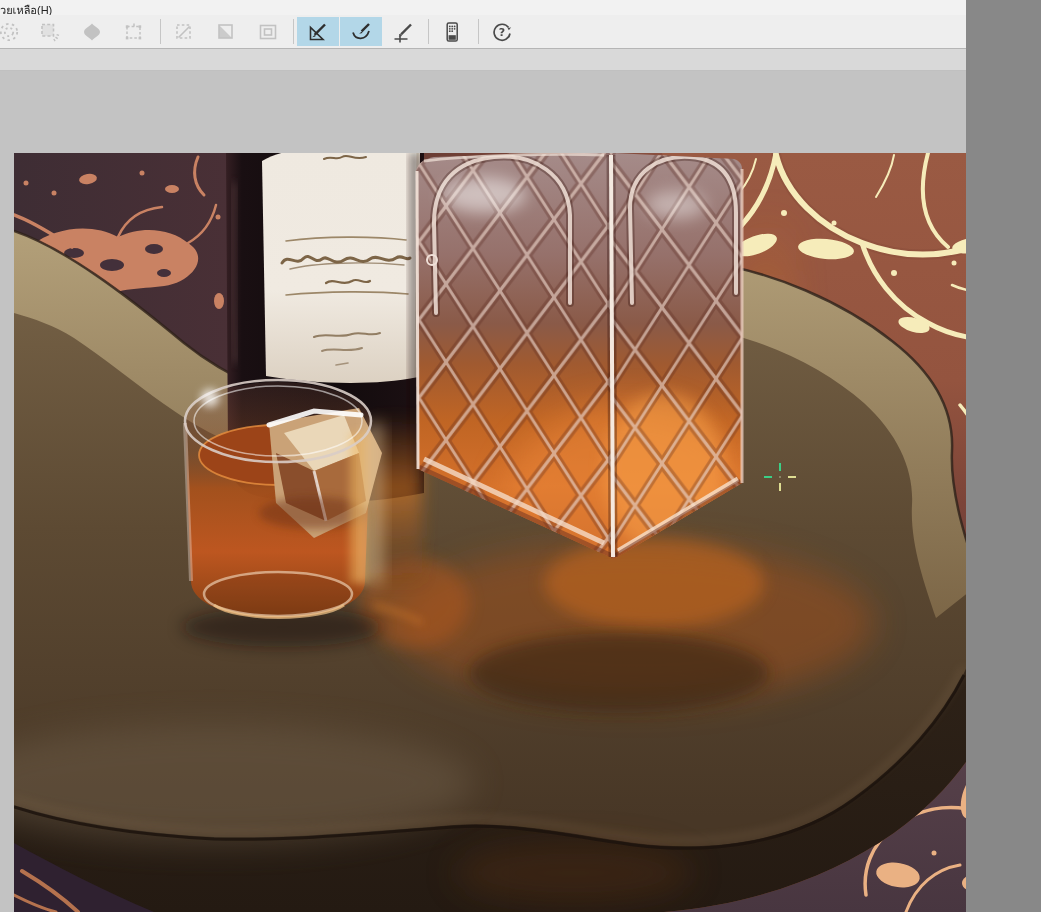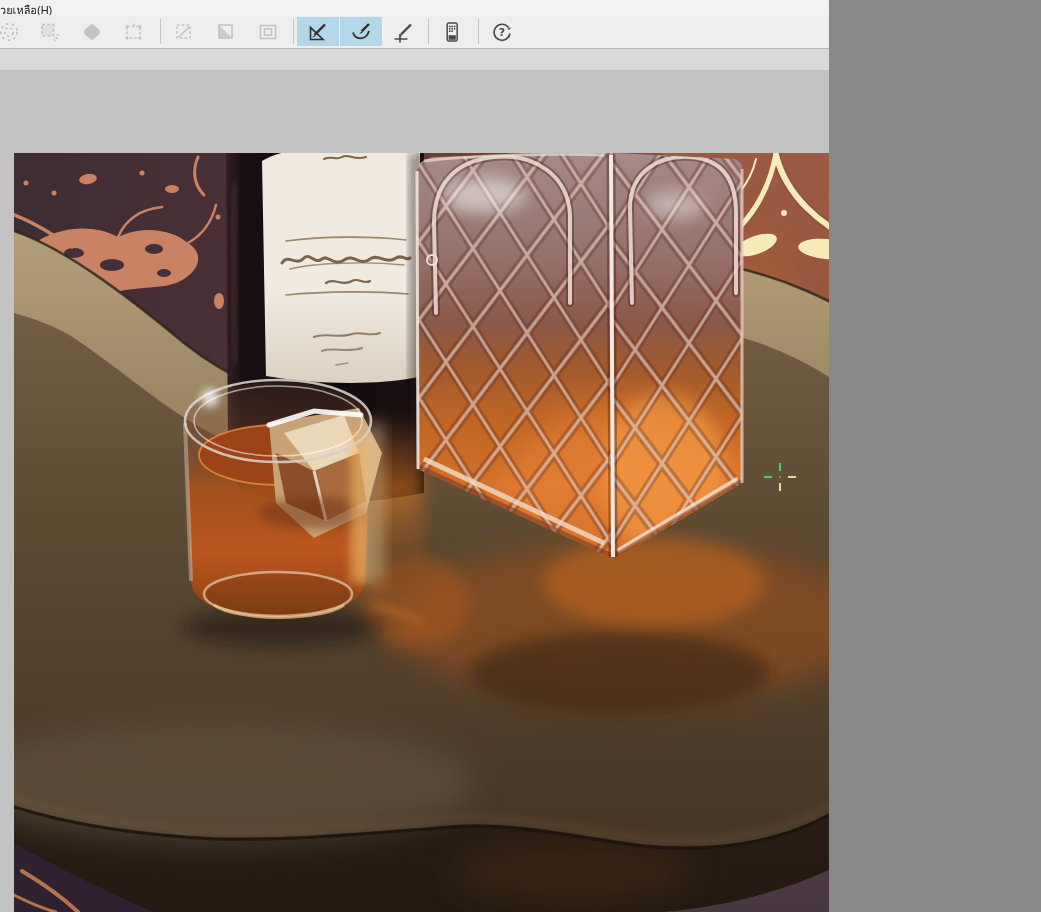--- a/index.html
+++ b/index.html
@@ -1,16 +1,16 @@
 <!DOCTYPE html>
 <html style="--ui-menubar_bg: #f2f2f2; --ui-menu_text: #222222; --ui-toolbar_bg: #eeeeee; --ui-toolbar_border: #b5b5b5; --ui-panel_strip: #d9d9d9; --ui-canvas_bg: #c3c3c3; --ui-icon_disabled: #c2c2c2; --ui-icon_enabled: #4a4a4a; --ui-icon_active: #2e2e2e; --ui-active_button_bg: #b3d7e8; --ui-separator: #c6c6c6; --a-marble_left_base: #3e2d34; --a-marble_left_vein: #c98263; --a-marble_right_base: #9a5a43; --a-marble_right_vein: #f6ecba; --a-floor_base: #564049; --a-floor_vein: #eab183; --a-table_rim: #b6a37c; --a-table_surface: #5d4a33; --a-table_front: #241a12; --a-bottle_glass: #120b0d; --a-bottle_label: #efe9e0; --a-label_ink: #7d6547; --a-whiskey: #c2571f; --a-glow: #d97a26; --a-decanter_glass: #a58b89; --a-lattice_highlight: #f3ded2; --cur-cross_green: #3bcf86; --cur-cross_yellow: #dedd92;"><head>
 <meta charset="utf-8">
 <style>
   html,body{margin:0;padding:0;background:#888;}
-  .window{position:relative;width:829px;height:912px;overflow:hidden;
+  .window{position:relative;width:966px;height:912px;overflow:hidden;
     background:var(--ui-canvas_bg,#c3c3c3);
     font-family:"Liberation Sans","DejaVu Sans",sans-serif;text-decoration:underline;}
   
   .menubar{position:absolute;left:0;top:0;width:100%;height:15px;
     background:var(--ui-menubar_bg,#f2f2f2);}
   .menu-item{position:absolute;left:0;top:1px;font-size:11px;color:var(--ui-menu_text,#222);
     white-space:nowrap;}
   
   .toolbar{position:absolute;left:0;top:15px;width:100%;height:33px;
     background:var(--ui-toolbar_bg,#eeeeee);

